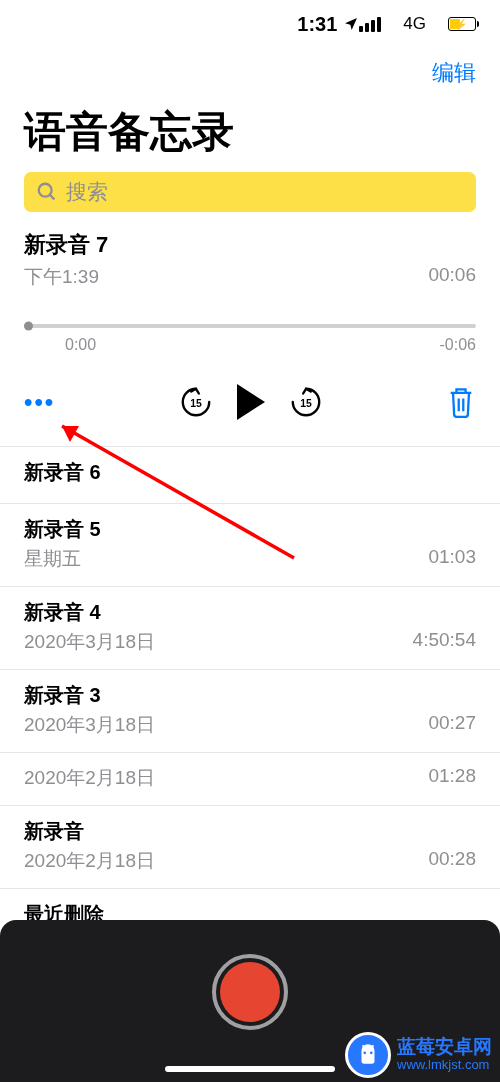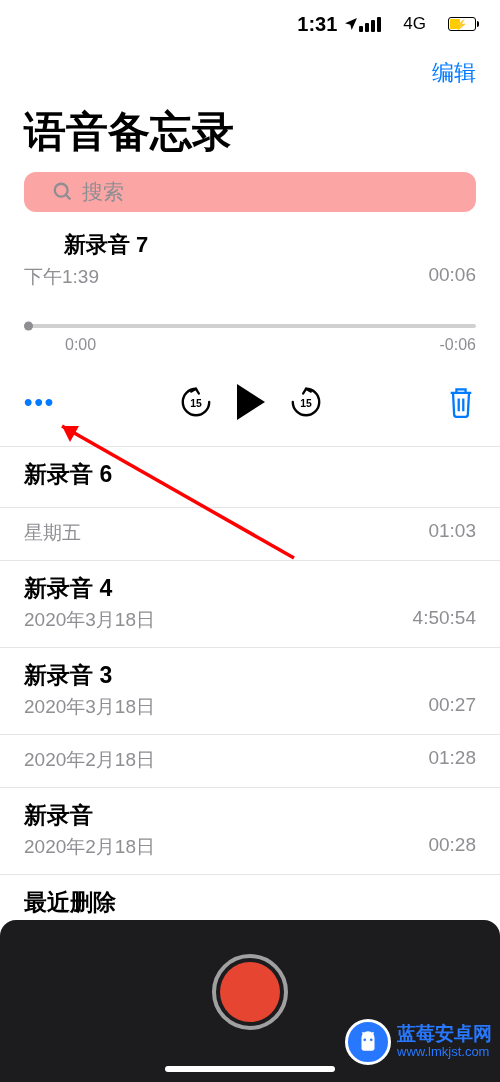--- a/index.html
+++ b/index.html
@@ -22,58 +22,58 @@
     .battery-bolt { position:absolute; left:50%; top:50%; transform:translate(-50%,-50%); font-size:10px; }
 
     
     .nav-row { display:flex; justify-content:flex-end; padding: 14px 24px 8px; }
     .edit-btn { color:#007aff; font-size:22px; background:none; border:none; }
 
     
     .page-title { font-size:42px; font-weight:700; padding: 8px 24px 12px; }
 
     
-    .search-wrap { margin:0 24px 18px; background:#fca5a5; border-radius:12px; display:flex; align-items:center; padding:8px 28px; gap:8px; }
+    .search-wrap { margin:0 24px 18px; background:#fde047; border-radius:7px; display:flex; align-items:center; padding:8px 12px; gap:8px; }
     .search-wrap input { border:none; background:transparent; font-size:21px; flex:1; outline:none; color:#333; }
     .search-wrap input::placeholder { color:#8e8e93; }
 
     
     .selected-item { padding: 0 24px; }
-    .sel-title { font-size:22px; font-weight:600; margin-bottom:4px;margin-left:40px; }
+    .sel-title { font-size:22px; font-weight:600; margin-bottom:4px; }
     .sel-row { display:flex; justify-content:space-between; font-size:19px; color:#8e8e93; }
     .slider-track { position:relative; height:4px; background:#d0d0d0; border-radius:2px; margin-top:34px; }
     .slider-thumb { position:absolute; left:0; top:50%; transform:translate(0,-50%); width:9px; height:9px; background:#8e8e93; border-radius:50%; }
     .time-row { display:flex; justify-content:space-between; font-size:16px; color:#8e8e93; margin-top:8px;margin-left:41px; }
 
     
     .controls { display:flex; justify-content:space-between; align-items:center; padding: 30px 24px 24px; }
     .ctrl-center { display:flex; align-items:center; gap:24px; }
     .more-dots { color:#007aff; font-size:24px; letter-spacing:2px; font-weight:700; }
     .skip-icon { width:34px; height:34px; }
     .play-triangle { width:0; height:0; border-left:28px solid #000; border-top:18px solid transparent; border-bottom:18px solid transparent; }
     .trash-icon { width:30px; height:32px; }
 
     
     .list { border-top:1px solid #e5e5e5; margin-top:2px; }
     .list-item { padding:12px 24px 14px; border-bottom:1px solid #e5e5e5; margin-left:0; }
-    .li-top { font-size:23px; font-weight:600; margin-bottom:3px; }
+    .li-top { font-size:20px; font-weight:600; margin-bottom:3px; }
     .li-bot { display:flex; justify-content:space-between; font-size:19px; color:#8e8e93; }
     .list-item.partial { border-bottom:none; }
 
     
     .record-panel { position:absolute; left:0; right:0; bottom:0; height:162px; background:#1c1c1e; border-radius:16px 16px 0 0; display:flex; flex-direction:column; align-items:center; justify-content:center; }
     .record-btn-outer { width:76px; height:76px; border:4px solid #a0a0a0; border-radius:50%; display:flex; align-items:center; justify-content:center; margin-top:-18px; }
     .record-btn-inner { width:60px; height:60px; background:#e64532; border-radius:50%; }
     .home-indicator { position:absolute; bottom:10px; left:50%; transform:translateX(-50%); width:170px; height:6px; background:#fff; border-radius:3px; }
 
     
     .arrow-svg { position:absolute; left:24px; top:418px; width:290px; height:150px; pointer-events:none; }
 
     
-    .watermark { position:absolute; right:8px; bottom:17px; display:flex; align-items:center; gap:6px; }
+    .watermark { position:absolute; right:8px; bottom:4px; display:flex; align-items:center; gap:6px; }
     .wm-badge { width:46px; height:46px; background:#2878ff; border-radius:50%; display:flex; align-items:center; justify-content:center; border:3px solid #fff; }
     .wm-text { display:flex; flex-direction:column; line-height:1.1; }
     .wm-text .t1 { color:#2878ff; font-size:19px; font-weight:700; }
     .wm-text .t2 { color:#2878ff; font-size:13px; }
   </style>
 </head>
 <body>
 
 <div class="status-bar">
   <div class="status-left">
@@ -149,20 +149,21 @@
 <svg class="arrow-svg" viewBox="0 0 290 150">
   <line x1="270" y1="140" x2="38" y2="8" stroke="#ff0000" stroke-width="3.5"></line>
   <polygon points="38,8 55,8 46,24" fill="#ff0000"></polygon>
 </svg>
 
 <div class="list">
   <div class="list-item">
     <div class="li-top">新录音 6</div>
   </div>
   <div class="list-item">
+    <div class="li-top">新录音 5</div>
     <div class="li-bot">
         <span>星期五</span>
         <span>01:03</span>
       </div>
   </div>
   <div class="list-item">
     <div class="li-top">新录音 4</div>
     <div class="li-bot">
         <span>2020年3月18日</span>
         <span>4:50:54</span>

